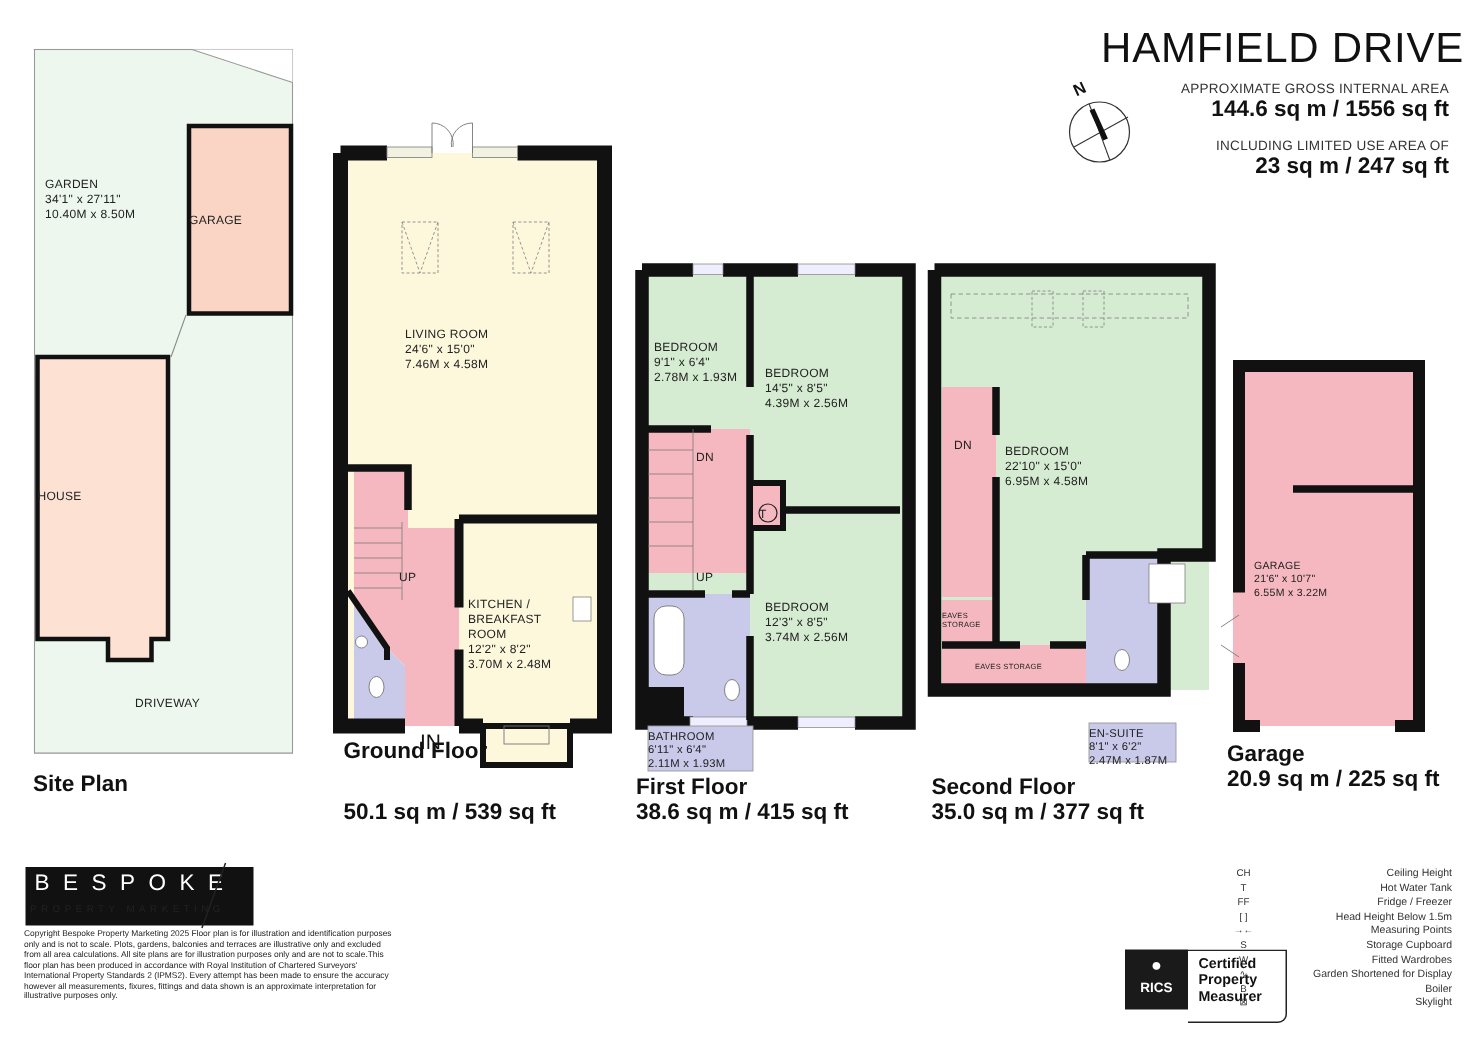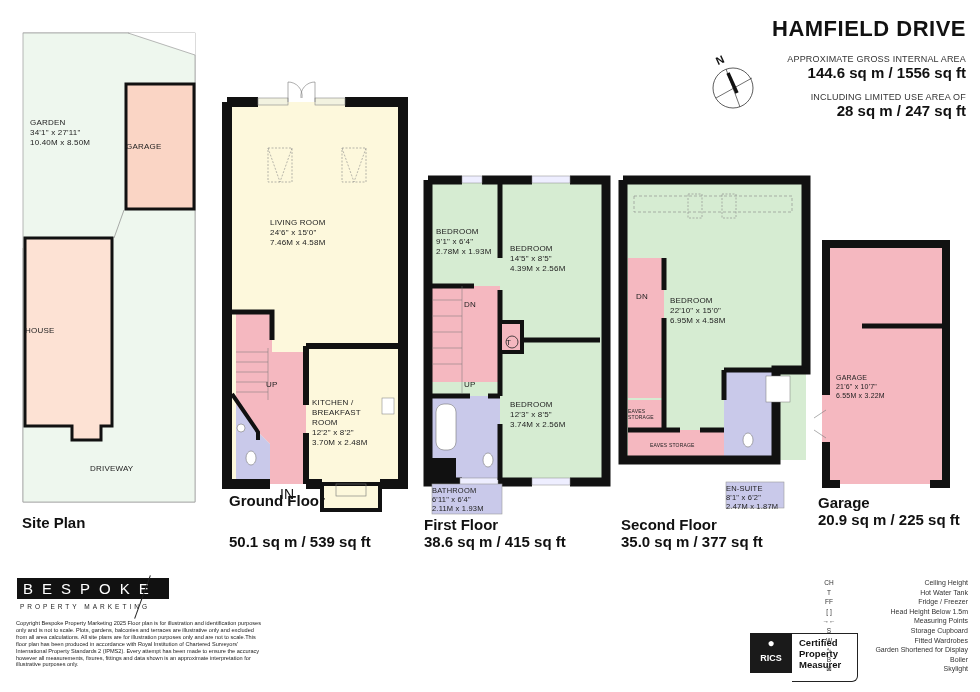--- a/index.html
+++ b/index.html
@@ -1,42 +1,42 @@
 <!DOCTYPE html>
 <html><head>
 <meta charset="utf-8">
 <style>
   html,body{margin:0;padding:0;background:#fff;}
   body{width:980px;height:692px;position:relative;overflow:hidden;font-family:"Liberation Sans","DejaVu Sans",sans-serif;color:#111;}
   .abs{position:absolute;}
   .lbl{position:absolute;text-align:left;font-size:8px;font-weight:normal;line-height:10px;color:#222;letter-spacing:0.2px;}
   .lbl div{white-space:nowrap;}
   .floor-title{position:absolute;font-weight:bold;font-size:15px;line-height:18px;color:#111;white-space:nowrap;}
-  .title{position:absolute;right:14px;top:16px;font-size:22px;font-weight:bold;letter-spacing:0.5px;white-space:nowrap;}
+  .title{position:absolute;right:4px;top:16px;font-size:28px;font-weight:normal;letter-spacing:0.5px;white-space:nowrap;}
   .sub{position:absolute;right:14px;font-size:9px;color:#333;white-space:nowrap;letter-spacing:0.2px;}
   .big{position:absolute;right:14px;font-size:15px;font-weight:bold;white-space:nowrap;}
   svg{position:absolute;left:0;top:0;}
   .legend{position:absolute;right:12px;top:578px;width:150px;font-size:7px;color:#333;}
   .legend .row{display:flex;justify-content:space-between;height:9.6px;line-height:9.6px;}
   .legend .sym{width:22px;text-align:center;font-size:6.5px;}
-  .logo{position:absolute;left:17px;top:578px;width:152px;height:21px;background:#111;color:#fff;font-size:15px;letter-spacing:9px;line-height:21px;padding-left:6px;box-sizing:border-box;}
+  .logo{position:absolute;left:17px;top:578px;width:152px;height:39px;background:#111;color:#fff;font-size:15px;letter-spacing:9px;line-height:21px;padding-left:6px;box-sizing:border-box;}
   .logo-sub{position:absolute;left:20px;top:603px;font-size:6.5px;letter-spacing:3px;color:#222;}
   .disclaimer{position:absolute;left:16px;top:620px;width:245px;font-size:5.6px;line-height:6.9px;color:#222;}
   .rics{position:absolute;left:750px;top:633px;width:112px;height:40px;}
   .rics .blk{position:absolute;left:0;top:0;width:42px;height:40px;background:#1a1a1a;color:#fff;font-size:9px;font-weight:bold;text-align:center;}
   .rics .txt{position:absolute;left:42px;top:0;width:66px;height:49px;border:1px solid #222;border-left:none;border-radius:0 0 6px 0;font-size:9.5px;font-weight:bold;line-height:11px;padding:3px 0 0 7px;box-sizing:border-box;}
 </style>
 </head>
 <body>
 
 <div class="title">HAMFIELD DRIVE</div>
 <div class="sub" style="top:54px;">APPROXIMATE GROSS INTERNAL AREA</div>
 <div class="big" style="top:64px;">144.6 sq m / 1556 sq ft</div>
 <div class="sub" style="top:92px;">INCLUDING LIMITED USE AREA OF</div>
-<div class="big" style="top:102px;">28 sq m / 247 sq ft</div>
+<div class="big" style="top:102px;">23 sq m / 247 sq ft</div>
 
 <div class="abs" style="left:708px;top:56px;width:50px;height:56px;">
   <svg width="50" height="56" viewBox="0 0 50 56">
     <circle cx="25" cy="32" r="20" fill="none" stroke="#333" stroke-width="0.8"></circle>
     <line x1="8" y1="42" x2="44" y2="22" stroke="#333" stroke-width="0.7"></line>
     <line x1="18" y1="13" x2="32" y2="51" stroke="#333" stroke-width="0.7"></line>
     <line x1="20" y1="17" x2="29" y2="37" stroke="#111" stroke-width="3.5"></line>
   </svg>
   <span class="abs" style="left:8px;top:-2px;font-size:11px;font-weight:bold;transform:rotate(-25deg);">N</span>
 </div>

